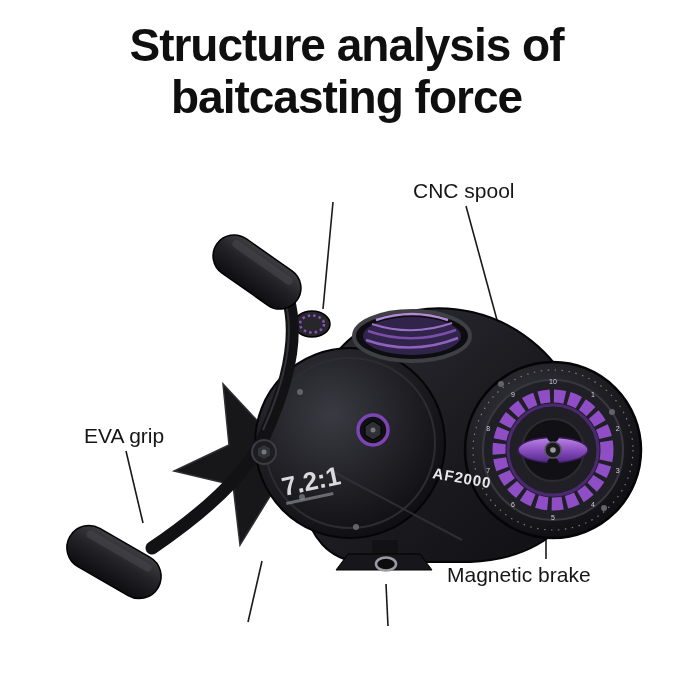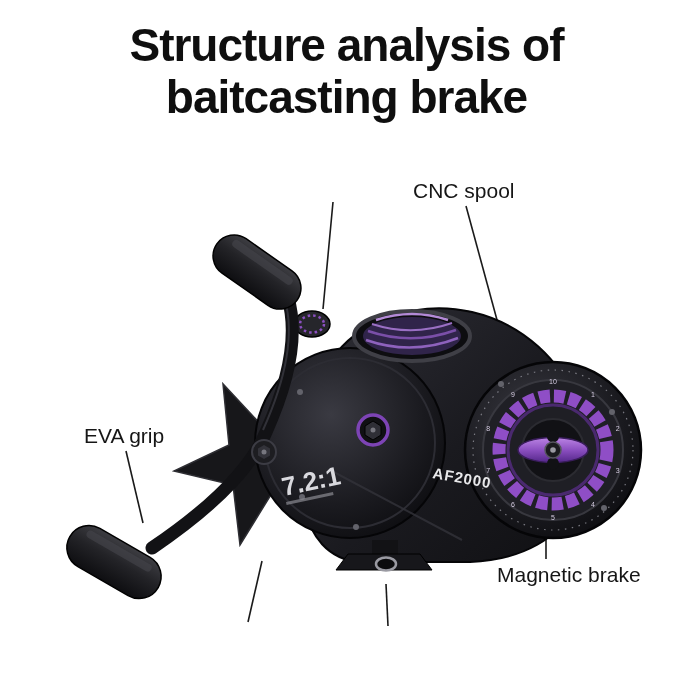--- a/index.html
+++ b/index.html
@@ -19,33 +19,33 @@
     line-height:1.12; color:#0f0f0f;
   }
   .label {
     position:absolute;
     font-size:21px; line-height:1.22; color:#161616;
   }
   .label.center { text-align:center; }
   #label-mechanical { left:257px; top:147px; width:162px; }
   #label-cnc       { left:413px; top:178px; }
   #label-eva       { left:84px;  top:423px; }
-  #label-magnetic  { left:497px; top:562px;text-align:center; }
+  #label-magnetic  { left:447px; top:562px;text-align:center; }
   #label-star      { left:155px; top:625px; width:166px; }
   #label-ceramic   { left:319px; top:629px; }
   svg { position:absolute; left:0; top:0; }
   .dial-num { font-size:7px; fill:#d6cde2; font-family:"Liberation Sans", sans-serif; }
   .reel-text { font-family:"Liberation Sans", sans-serif; font-weight:bold; }
 </style>
 </head>
 <body>
 
 <div class="stage">
 
-  <h1 class="title"><span>Structure analysis of</span><br><span>baitcasting brake</span></h1>
+  <h1 class="title"><span>Structure analysis of</span><br><span>baitcasting force</span></h1>
 
   <svg width="693" height="693" viewBox="0 0 693 693" aria-hidden="true">
     <defs>
       <radialGradient id="plateGrad" cx="40%" cy="35%" r="75%">
         <stop offset="0%" stop-color="#3a3a42"></stop>
         <stop offset="65%" stop-color="#1a1a1f"></stop>
         <stop offset="100%" stop-color="#0b0b0e"></stop>
       </radialGradient>
       <linearGradient id="bodyGrad" x1="0" y1="0" x2="1" y2="1">
         <stop offset="0%" stop-color="#2e2e36"></stop>

